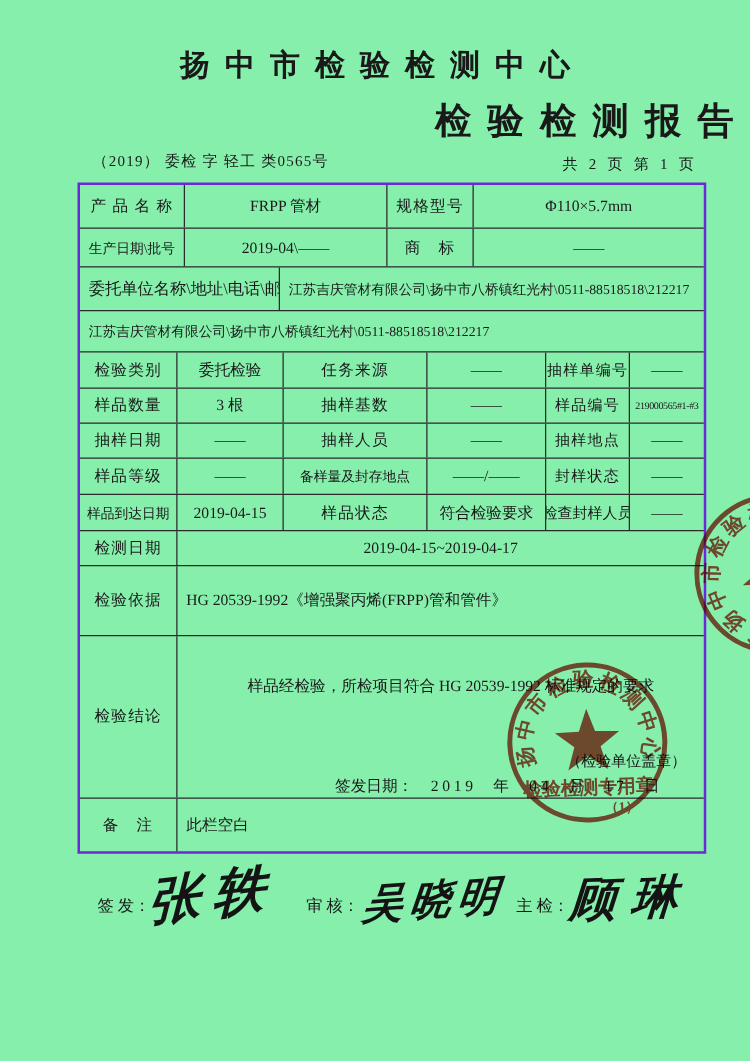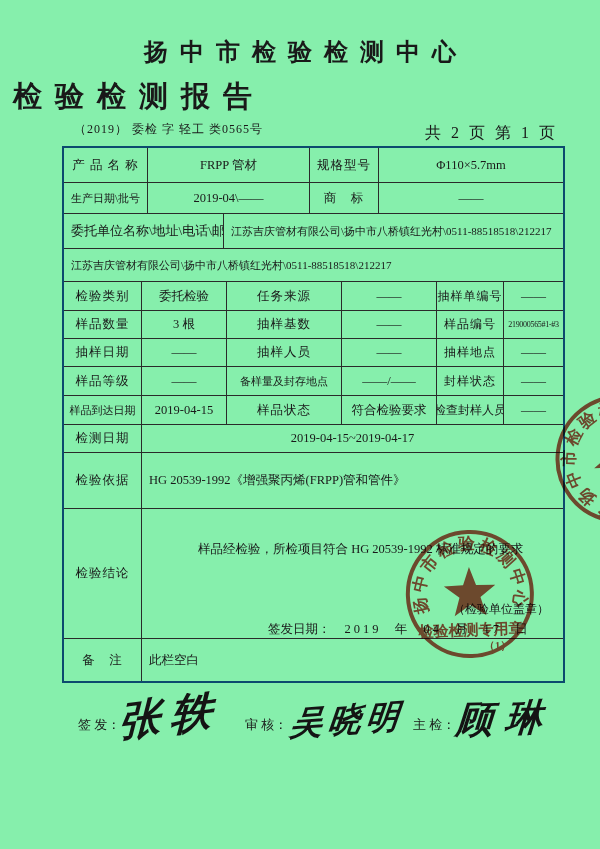--- a/index.html
+++ b/index.html
@@ -10,29 +10,29 @@
     color:#191919;
   }
   
   .org-title {
     position:absolute; top:36px; left:0; width:100%;
     text-align:center; font-size:24px; font-weight:bold;
     letter-spacing:12px; padding-left:12px; box-sizing:border-box;
   }
   .report-title {
     position:absolute; top:77px; left:0; width:100%;
-    text-align:left; font-size:29px; font-weight:bold;
+    text-align:right; font-size:29px; font-weight:bold;
     letter-spacing:13px; padding-left:13px; box-sizing:border-box;
   }
   .doc-number { position:absolute; top:121px; left:74px; font-size:12px; letter-spacing:1px;text-align:center; }
-  .page-info  { position:absolute; top:123px; right:42px; font-size:16px; letter-spacing:3px; }
+  .page-info  { position:absolute; top:123px; right:42px; font-size:12px; letter-spacing:3px; }
   
   .tbl {
     position:absolute; left:62px; top:146px; width:503px;
-    border:2px solid #0c4a6e; box-sizing:border-box; background:transparent;
+    border:2px solid #6d28d9; box-sizing:border-box; background:transparent;
   }
   .row { display:flex; border-bottom:1px solid #2a2a2a; box-sizing:border-box; }
   .row:last-child { border-bottom:none; }
   .c {
     box-sizing:border-box; border-right:1px solid #2a2a2a;
     display:flex; align-items:center; justify-content:center;
     font-size:12.5px; overflow:hidden; white-space:nowrap;
   }
   .c:last-child { border-right:none; }
   .left { justify-content:flex-start; padding-left:7px; }

